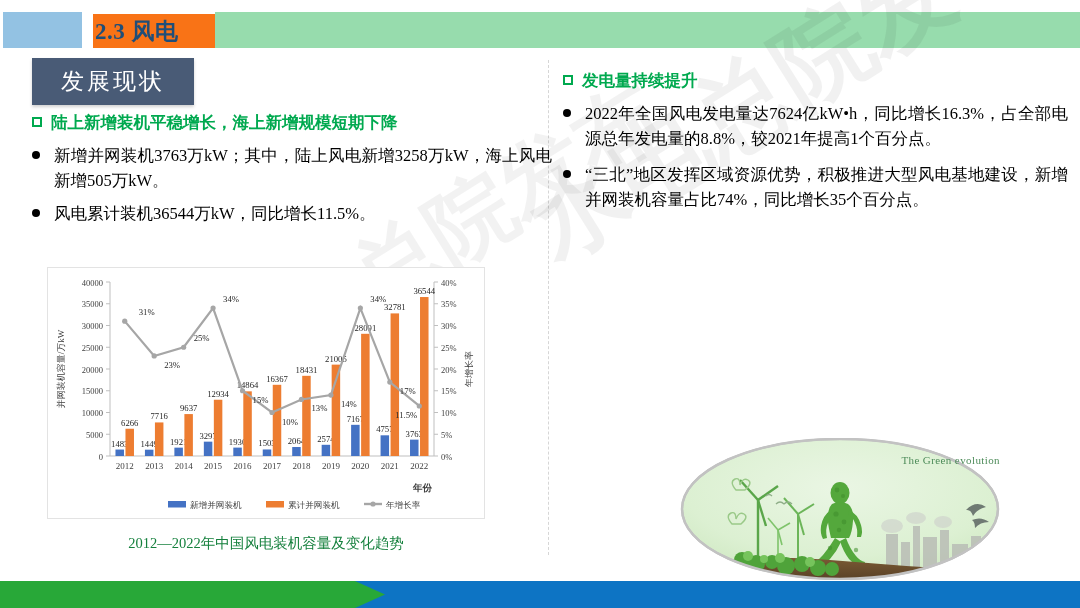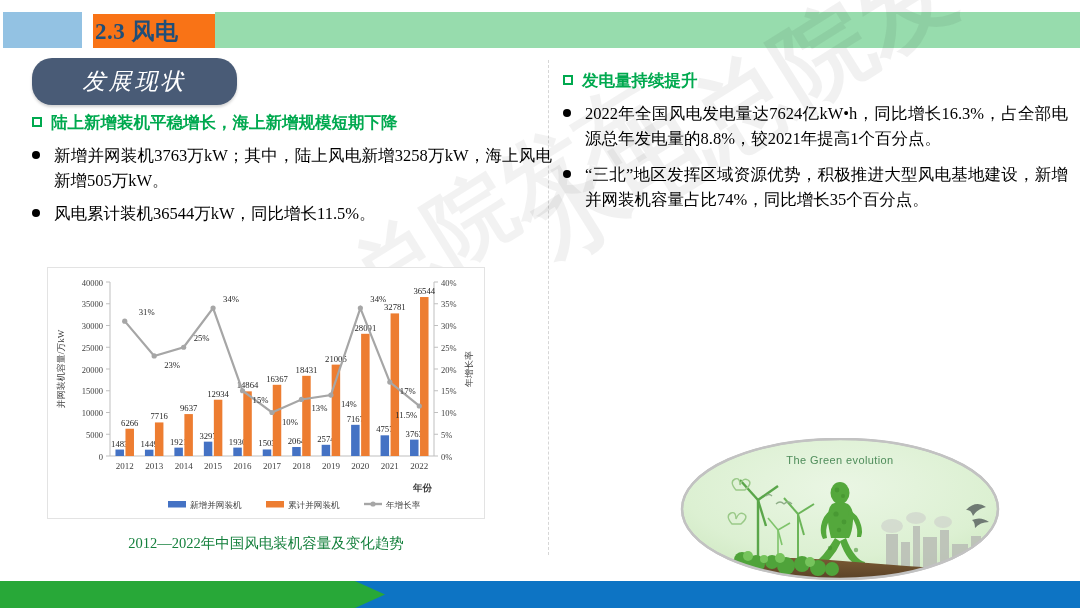--- a/index.html
+++ b/index.html
@@ -16,26 +16,25 @@
   .hdr-title{
     position:absolute;left:93px;top:14px;width:120px;height:34px;
     display:flex;align-items:center;justify-content:flex-start;
     color:#1f4e79;font-weight:bold;font-size:23px;letter-spacing:.5px;
     font-family:"Liberation Serif","DejaVu Serif",serif;
     background:#f97316;z-index:3;padding-left:2px;
   }
 
   
   .pill{
-    position:absolute;left:32px;top:58px;width:205px;height:47px;
-    background:#495b76;border-radius:20px;
+    position:absolute;left:32px;top:58px;width:162px;height:47px;
+    background:#495b76;border-radius:0;
     display:flex;align-items:center;justify-content:center;
     color:#ffffff;font-size:23px;letter-spacing:3px;
     box-shadow:0 2px 3px rgba(0,0,0,.18);
-    font-style:italic;
   }
 
   
   .col-left{position:absolute;left:32px;top:112px;width:520px;}
   .col-right{position:absolute;left:563px;top:56px;width:505px;}
 
   .divider{position:absolute;left:548px;top:60px;width:0;height:495px;
            border-left:1px dashed #d6d6d6;}
 
   
@@ -92,23 +91,23 @@
     transform:rotate(-32deg);transform-origin:left top;
     white-space:nowrap;pointer-events:none;
     font-family:"DejaVu Sans","Liberation Sans",sans-serif;
   }
 
   
   .photo{
     position:absolute;left:680px;top:438px;width:320px;height:142px;
   }
   .photo-cap{
-    position:absolute;left:0;top:16px;width:100%;text-align:center;
+    position:absolute;left:0;top:16px;width:100%;text-align:right;
     color:#4e8c5a;font-size:11px;letter-spacing:.4px;
-    font-family:Liberation Sans, sans-serif;
+    font-family:Liberation Serif, serif;
   }
 
   
   .foot-blue{position:absolute;left:0;bottom:0;width:1080px;height:27px;background:#0d74c4;}
   .foot-green{position:absolute;left:0;bottom:0;width:385px;height:27px;background:#28a838;
               clip-path:polygon(0 0,355px 0,385px 50%,355px 100%,0 100%);}
 </style>
 </head>
 <body>
 

